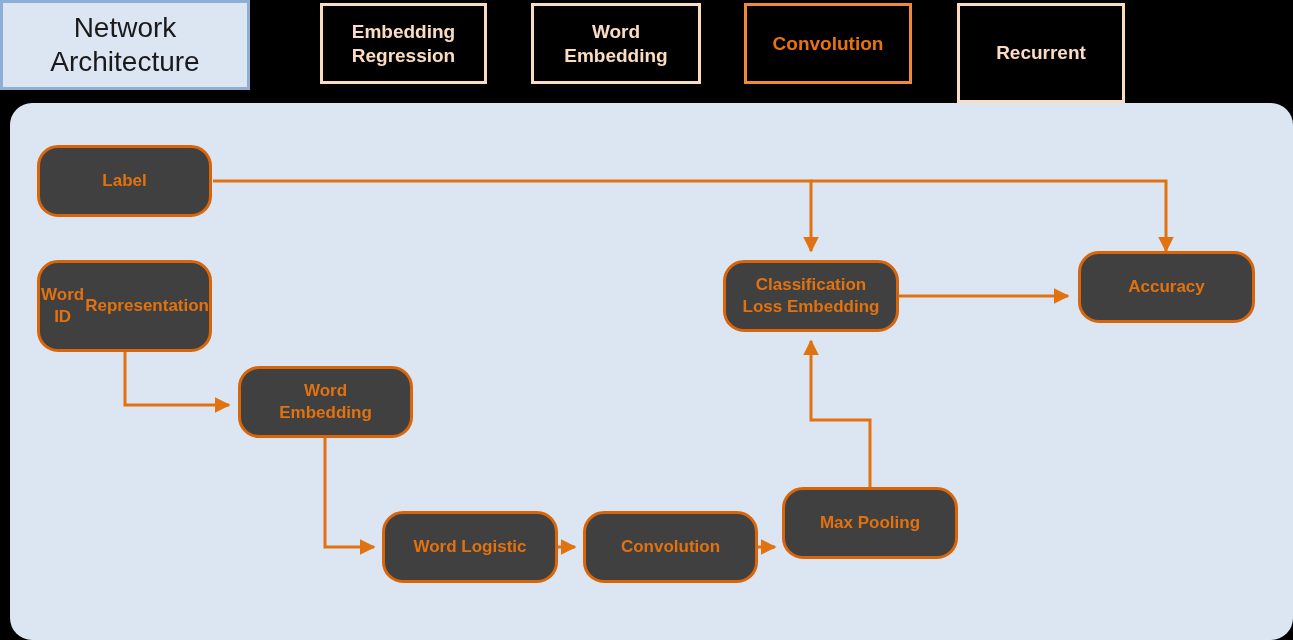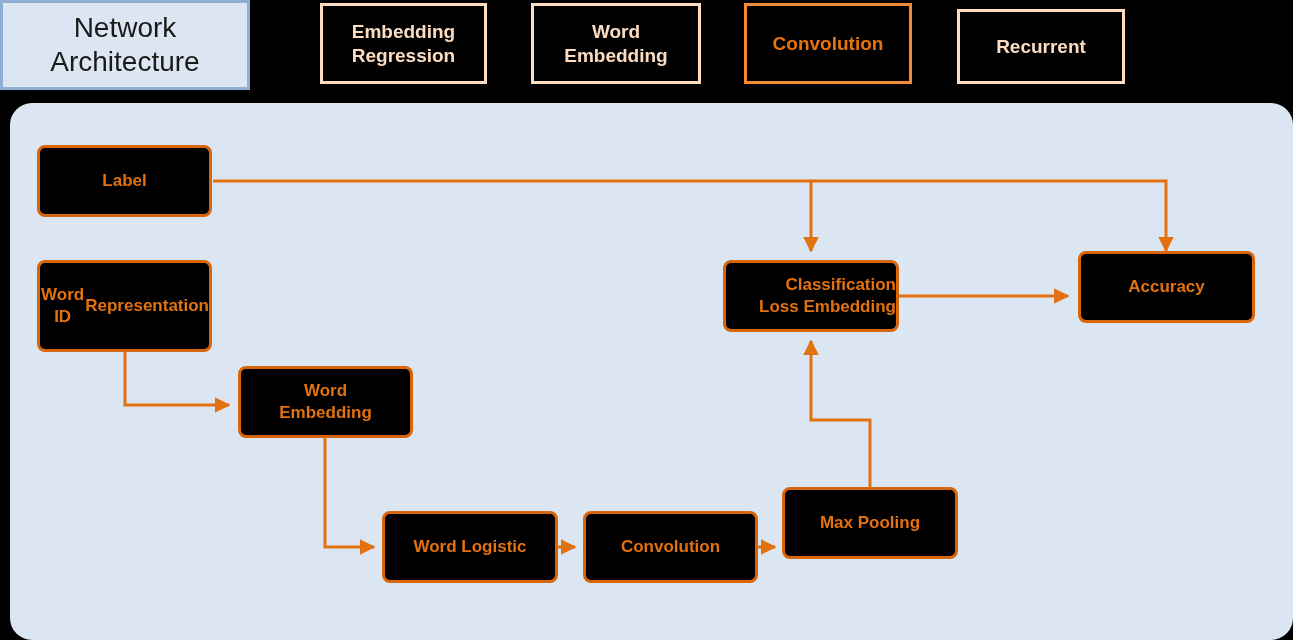--- a/index.html
+++ b/index.html
@@ -74,23 +74,23 @@
     position: absolute;
     left: 0; top: 0;
     width: 1283px;
     height: 537px;
   }
 
   
   .node {
     position: absolute;
     box-sizing: border-box;
-    background: #000000;
+    background: #404040;
     border: 3px solid #D9650A;
-    border-radius: 8px;
+    border-radius: 21px;
     display: flex;
     align-items: center;
     justify-content: center;
     text-align: center;
     color: #E2720F;
     font-size: 17px;
     font-weight: bold;
     line-height: 1.3;
     user-select: none;
   }
@@ -122,21 +122,21 @@
 
     <div class="tab nav" style="left:531px; top:3px; width:170px; height:81px; flex-direction:column;">
       <span>Word</span>
       <span>Embedding</span>
     </div>
 
     <div class="tab nav active" style="left:744px; top:3px; width:168px; height:81px;">
       <span>Convolution</span>
     </div>
 
-    <div class="tab nav" style="left:957px; top:9px; width:168px; height:75px;">
+    <div class="tab nav" style="left:957px; top:3px; width:168px; height:100px;">
       <span>Recurrent</span>
     </div>
 
   </div>
 
   <div id="panel">
     <div id="diagram">
 
       <svg id="edges" viewBox="0 0 1283 537">
         <defs>
@@ -183,21 +183,21 @@
       </div>
 
       <div class="node" style="left:573px; top:408px; width:175px; height:72px;">
         <span>Convolution</span>
       </div>
 
       <div class="node" style="left:772px; top:384px; width:176px; height:72px;">
         <span>Max Pooling</span>
       </div>
 
-      <div class="node" style="left:713px; top:157px; width:176px; height:72px; flex-direction:column;align-items:flex-end;">
+      <div class="node" style="left:713px; top:157px; width:176px; height:72px; flex-direction:column;">
         <span>Classification</span>
         <span>Loss Embedding</span>
       </div>
 
       <div class="node" style="left:1068px; top:148px; width:177px; height:72px;">
         <span>Accuracy</span>
       </div>
 
     </div>
   </div>

